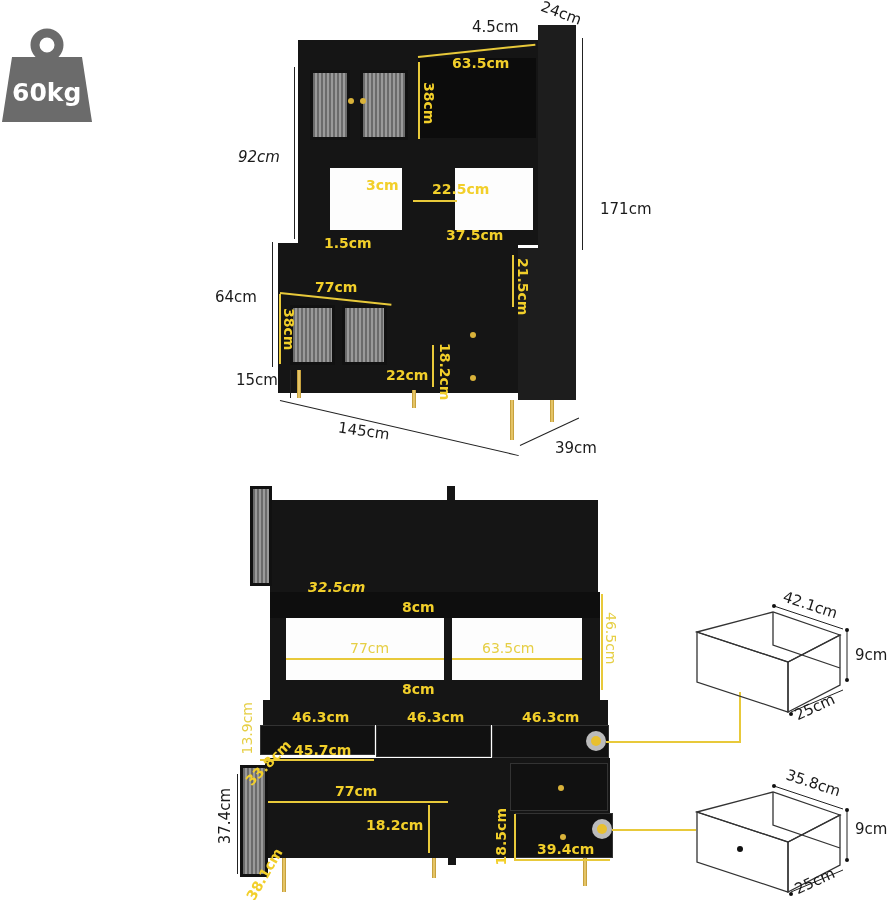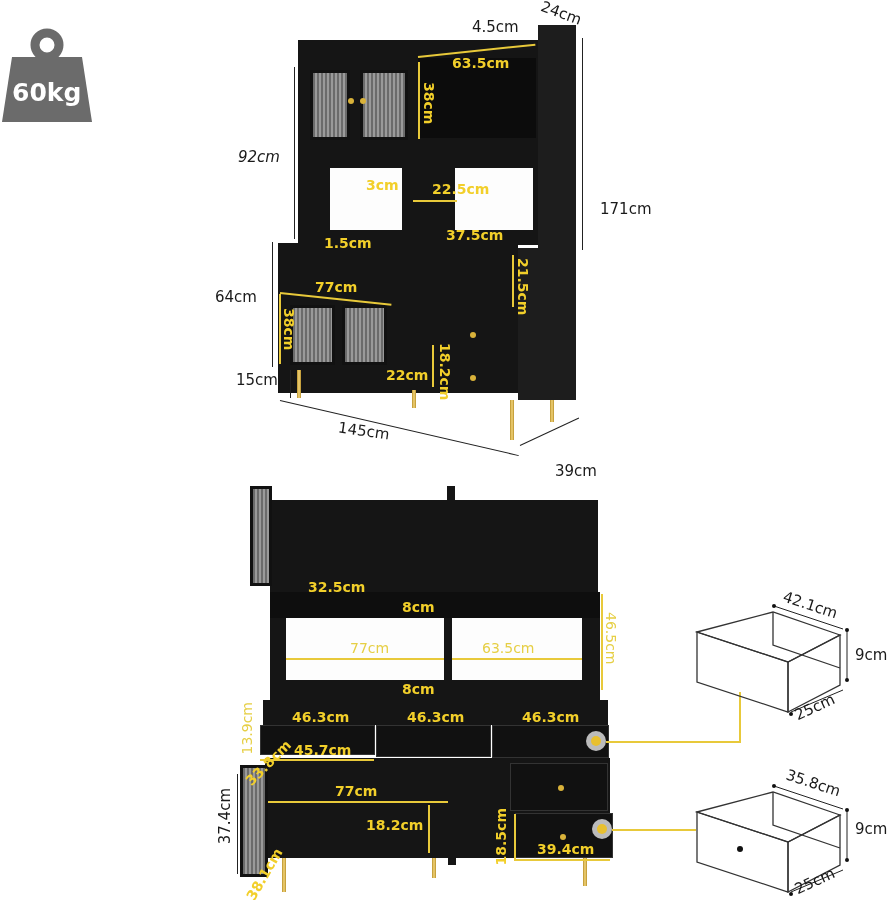--- a/index.html
+++ b/index.html
@@ -65,21 +65,21 @@
   <div class="line" style="left:280px;top:400px;width:245px;height:1px;transform:rotate(13deg);transform-origin:left;"></div>
   <div class="line" style="left:520px;top:445px;width:65px;height:1px;transform:rotate(-25deg);transform-origin:left;"></div>
 
   <span class="lbl" style="left:540px;top:6px;transform:rotate(20deg);">24cm</span>
   <span class="lbl" style="left:472px;top:20px;">4.5cm</span>
   <span class="lbl" style="left:593px;top:202px;margin-left:7px;">171cm</span>
   <span class="lbl" style="left:238px;top:150px;font-style:italic;">92cm</span>
   <span class="lbl" style="left:215px;top:290px;">64cm</span>
   <span class="lbl" style="left:236px;top:373px;">15cm</span>
   <span class="lbl" style="left:338px;top:424px;transform:rotate(8deg);">145cm</span>
-  <span class="lbl" style="left:555px;top:464px;">39cm</span>
+  <span class="lbl" style="left:555px;top:441px;">39cm</span>
 
   <div class="yline" style="left:418px;top:56px;width:118px;height:2px;transform:rotate(-6deg);transform-origin:left;"></div>
   <span class="ylbl" style="left:452px;top:56px;">63.5cm</span>
   <div class="yline" style="left:418px;top:62px;width:2px;height:77px;"></div>
   <span class="ylbl vrt" style="left:422px;top:82px;">38cm</span>
   <span class="ylbl" style="left:366px;top:170px;margin-top:8px;">3cm</span>
   <div class="yline" style="left:413px;top:200px;width:44px;height:2px;"></div>
   <span class="ylbl" style="left:408px;top:182px;margin-left:24px;">22.5cm</span>
   <span class="ylbl" style="left:324px;top:236px;">1.5cm</span>
   <span class="ylbl" style="left:446px;top:228px;">37.5cm</span>
@@ -122,21 +122,21 @@
   <div class="leg" style="left:282px;top:858px;height:34px;"></div>
   <div class="leg" style="left:432px;top:858px;height:20px;"></div>
   <div class="leg" style="left:583px;top:858px;height:28px;"></div>
 
   <div class="callout" style="left:586px;top:731px;"></div>
   <div class="yline" style="left:606px;top:741px;width:134px;height:2px;"></div>
   <div class="yline" style="left:739px;top:692px;width:2px;height:51px;"></div>
   <div class="callout" style="left:592px;top:819px;"></div>
   <div class="yline" style="left:612px;top:829px;width:84px;height:2px;"></div>
 
-  <span class="ylbl" style="left:308px;top:580px;">32.5cm</span>
+  <span class="ylbl" style="left:308px;top:580px;font-style:italic;">32.5cm</span>
   <span class="ylbl" style="left:402px;top:600px;">8cm</span>
   <div class="yline" style="left:286px;top:658px;width:158px;height:2px;"></div>
   <span class="ylbl" style="left:350px;top:641px;color:#e6cf45;font-weight:normal;">77cm</span>
   <div class="yline" style="left:452px;top:658px;width:130px;height:2px;"></div>
   <span class="ylbl" style="left:482px;top:641px;color:#e6cf45;font-weight:normal;">63.5cm</span>
   <div class="yline" style="left:601px;top:594px;width:2px;height:96px;"></div>
   <span class="ylbl vrt" style="left:604px;top:612px;color:#e6cf45;font-weight:normal;">46.5cm</span>
   <span class="ylbl" style="left:402px;top:682px;">8cm</span>
 
   <span class="ylbl" style="left:292px;top:710px;">46.3cm</span>

